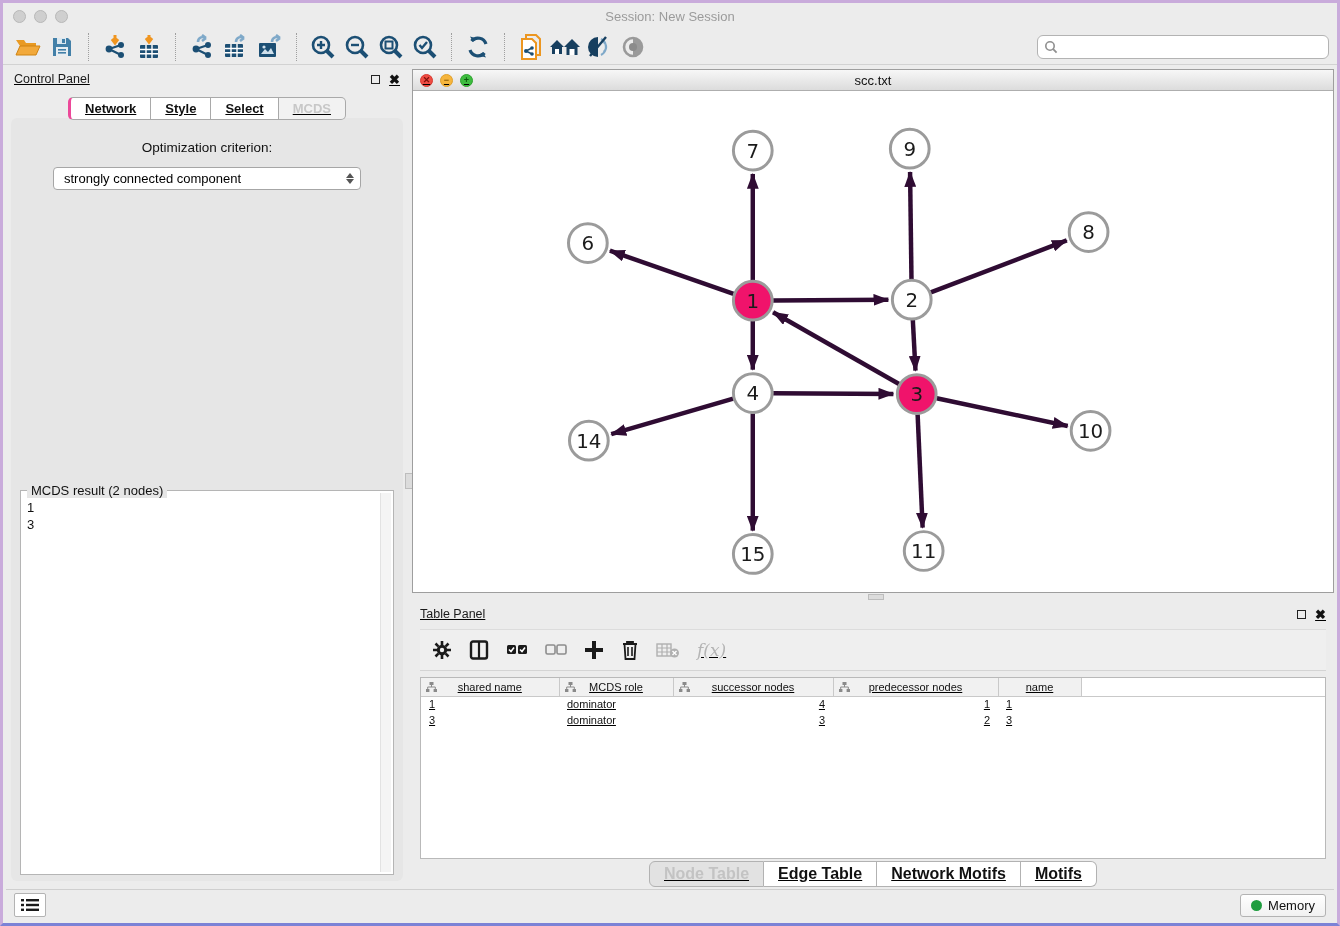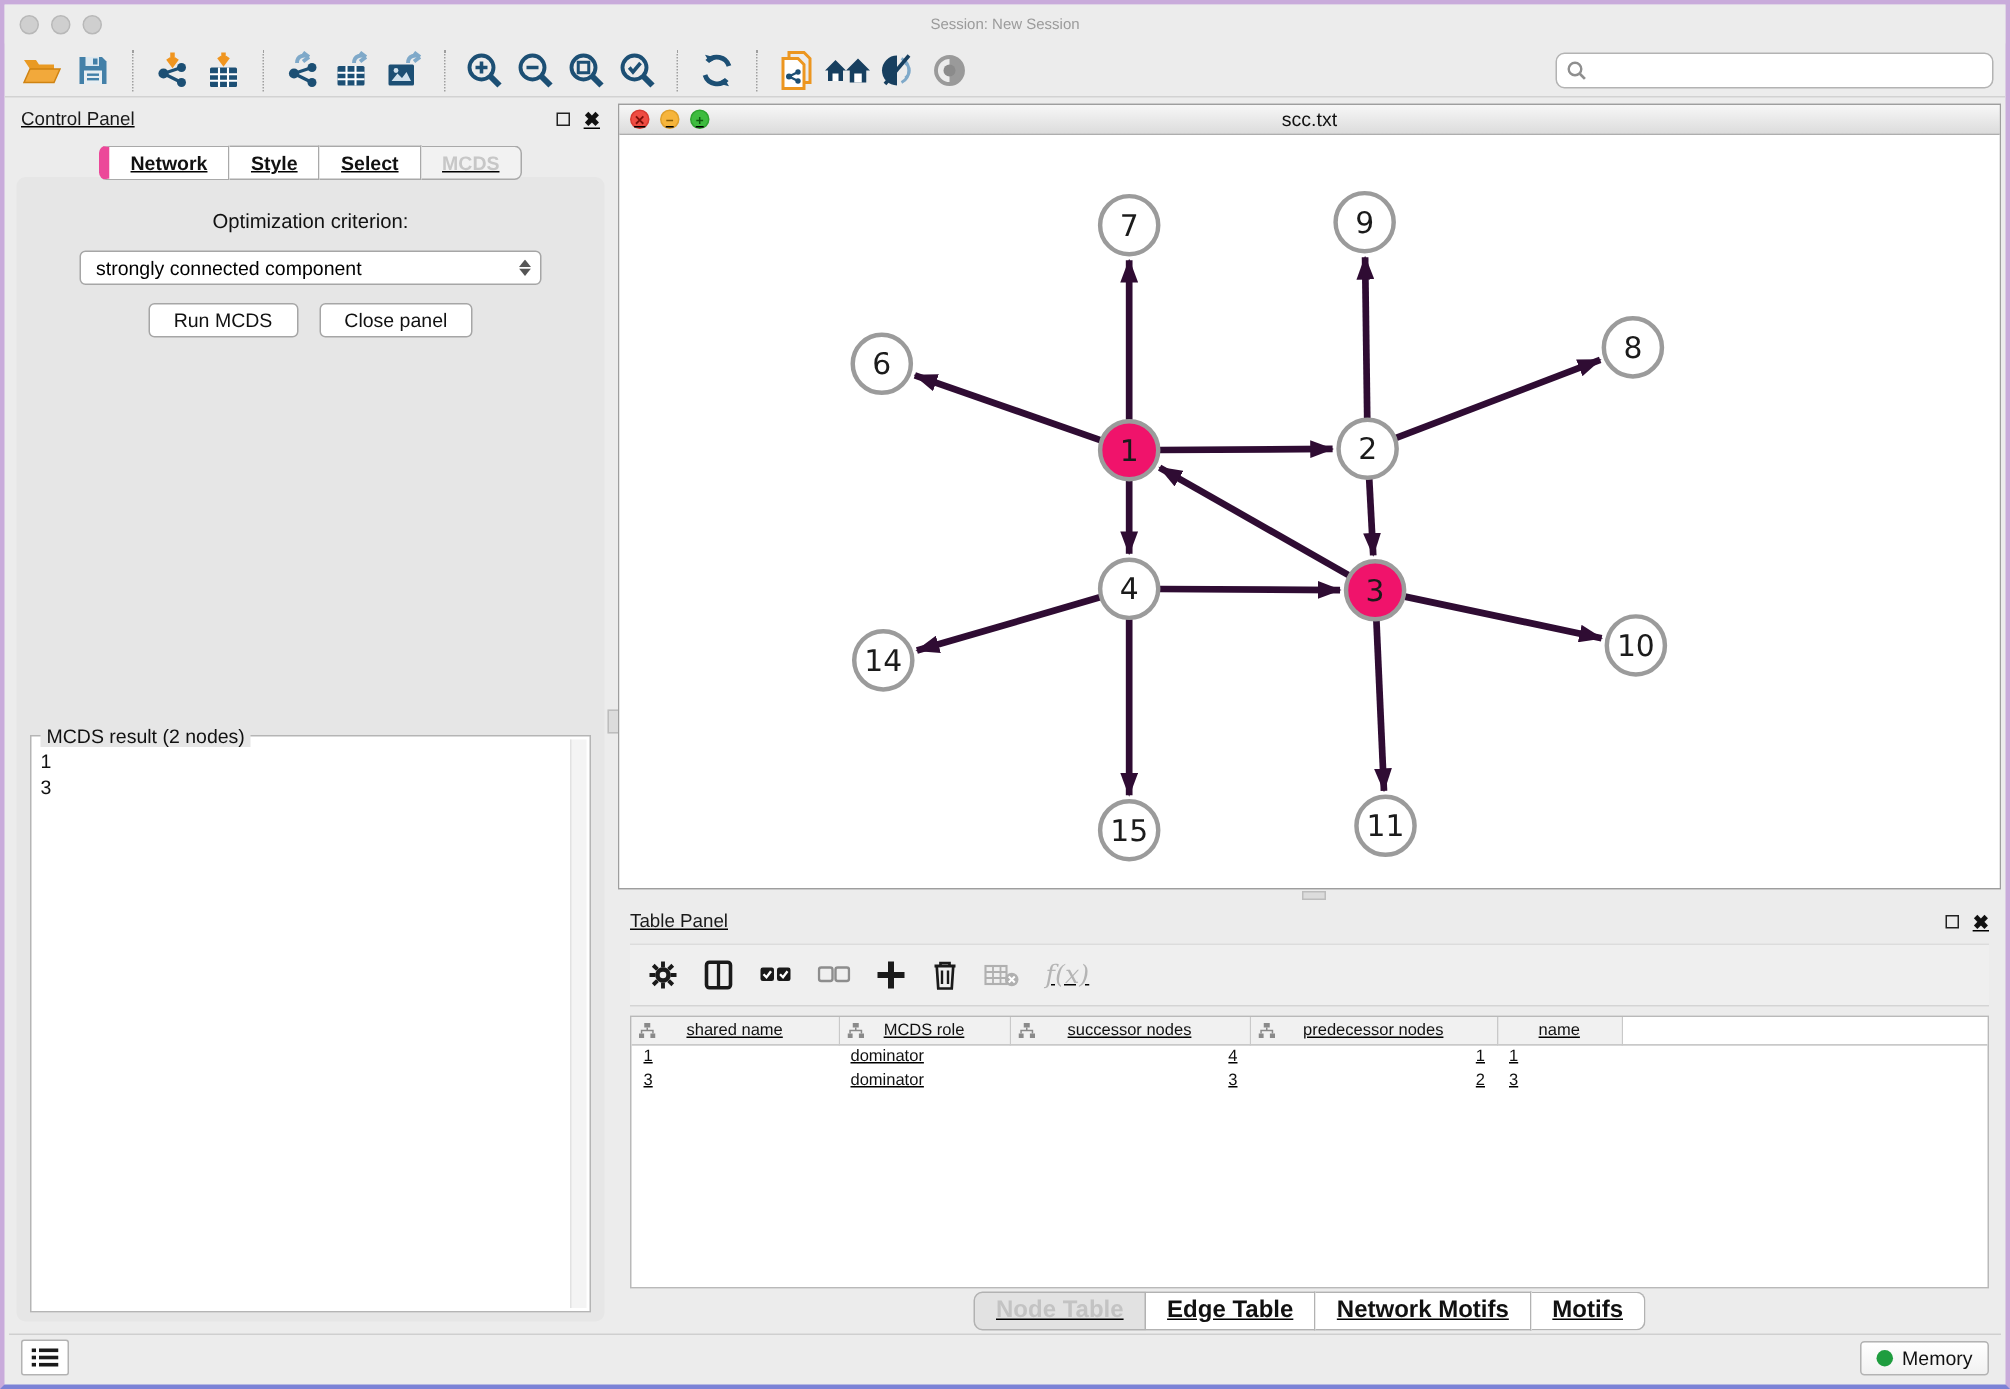--- a/index.html
+++ b/index.html
@@ -10,38 +10,38 @@
     border-top:3px solid #c9abdb;
     border-left:3px solid #c9abdb;
     border-right:3px solid #c9abdb;
     border-bottom:3px solid #7b82d6;
     position:relative; overflow:hidden;
   }
   
   .titlebar { height:26px; background:#ececec; position:relative; display:flex; align-items:center; }
   .traffic { display:flex; gap:8px; margin-left:10px; }
   .tl { width:13px; height:13px; border-radius:50%; background:#cfcfcf; border:1px solid #b8b8b8; }
-  .win-title { position:absolute; left:0; right:0; text-align:center; color:#9b9b9b; font-size:10px; }
+  .win-title { position:absolute; left:0; right:0; text-align:center; color:#9b9b9b; font-size:13px; }
   
   .toolbar { height:36px; display:flex; align-items:center; padding:0 8px; border-bottom:1px solid #d2d2d2; }
   .tb-btn { width:34px; height:30px; display:flex; align-items:center; justify-content:center; background:none; border:none; cursor:pointer; }
   .tb-sep { width:1px; height:28px; border-left:1px dotted #9f9f9f; margin:0 9px; }
   .search-wrap { margin-left:auto; position:relative; }
   .search-input { width:292px; height:24px; border:1px solid #b3b3b3; border-radius:6px; background:#fff; padding:0 8px 0 26px; font-size:12px; outline:none; }
   .search-glyph { position:absolute; left:7px; top:5px; }
   
   .main { position:absolute; top:63px; left:3px; right:3px; bottom:34px; display:flex;text-decoration:underline; }
   .control-panel { width:402px; position:relative; }
   .dock-header { height:26px; display:flex; align-items:center; padding:0 8px; font-size:12.5px; color:#1a1a1a; }
   .dock-controls { margin-left:auto; display:flex; gap:9px; align-items:center; }
   .float-box { width:9px; height:9px; border:1.5px solid #222; display:inline-block; }
   .close-x { font-size:13px; font-weight:bold; color:#111; line-height:1; }
   .cp-tabs { display:flex; justify-content:center; margin-top:5px; position:relative; z-index:2; }
   .cp-tab { font-size:13px; font-weight:600; color:#111; background:#fff; border:1px solid #a9a9a9; border-left:none; padding:3px 14px; cursor:pointer; }
-  .cp-tab:first-child { border-left:7px solid #ec4899; border-radius:5px 0 0 5px; }
+  .cp-tab:first-child { border-left:3px solid #ec4899; border-radius:5px 0 0 5px; }
   .cp-tab:last-child { border-radius:0 5px 5px 0; }
   .cp-tab.selected { color:#c7c7c7; background:#f2f2f2; }
   .cp-body { position:absolute; top:52px; left:5px; right:5px; bottom:8px; background:#e6e6e6; border-radius:6px; }
   .opt-label { text-align:center; margin-top:22px; font-size:13.5px; color:#111; }
   .combo { margin:12px auto 0; width:308px; height:23px; background:#fff; border:1px solid #a6a6a6; border-radius:4px; display:flex; align-items:center; padding:0 6px 0 10px; font-size:13px; cursor:pointer; }
   .combo-arrows { margin-left:auto; display:flex; flex-direction:column; gap:1px; align-items:center; }
   .btn-row { display:flex; justify-content:center; gap:14px; margin-top:12px; }
   .pbtn { height:23px; padding:0 16px; background:#fff; border:1px solid #a6a6a6; border-radius:4px; font-size:13px; color:#111; cursor:pointer; font-family:"Liberation Sans",sans-serif; }
   .result-group { position:absolute; left:9px; right:9px; top:372px; bottom:6px; border:1px solid #b5b5b5; background:#fff; }
   .result-legend { position:absolute; top:-8px; left:6px; background:#e6e6e6; padding:0 4px; font-size:13px; color:#111; }
@@ -264,24 +264,20 @@
       <div class="combo">
         <span>strongly connected component</span>
         <span class="combo-arrows">
           <svg width="8" height="5" viewBox="0 0 8 5">
               <path d="M0 5 L4 0 L8 5 z" fill="#555"></path>
             </svg>
           <svg width="8" height="5" viewBox="0 0 8 5">
               <path d="M0 0 L4 5 L8 0 z" fill="#555"></path>
             </svg>
         </span>
-      </div>
-      <div class="btn-row">
-        <button class="pbtn">Run MCDS</button>
-        <button class="pbtn">Close panel</button>
       </div>
       <div class="result-group">
         <span class="result-legend">MCDS result (2 nodes)</span>
         <div class="result-text">1
 3</div>
         <div class="result-scroll"></div>
       </div>
     </div>
   </div>
 

